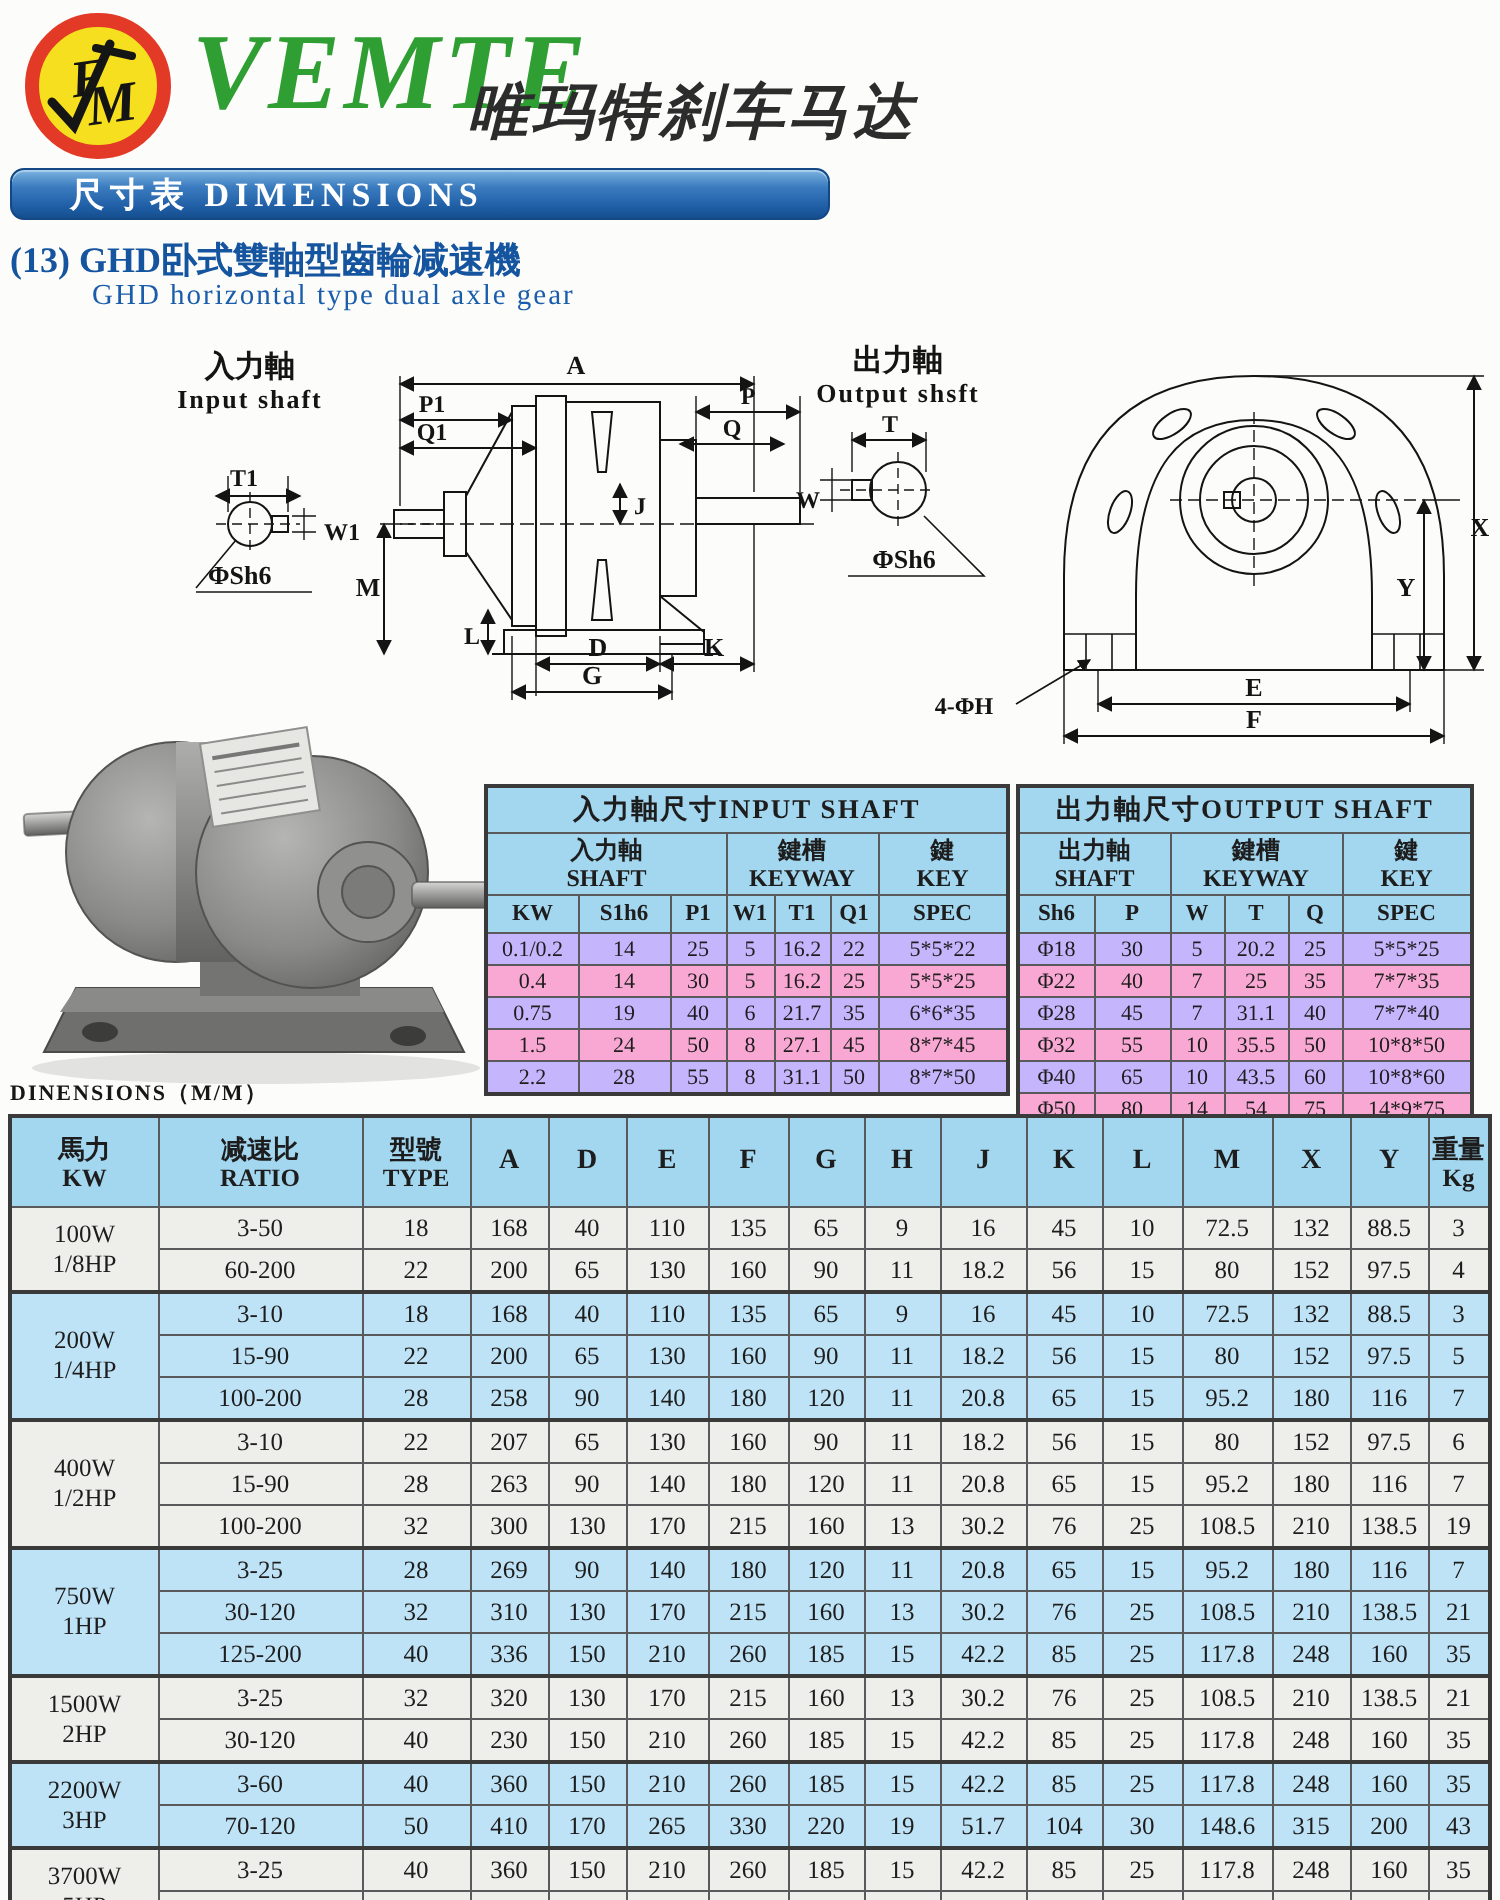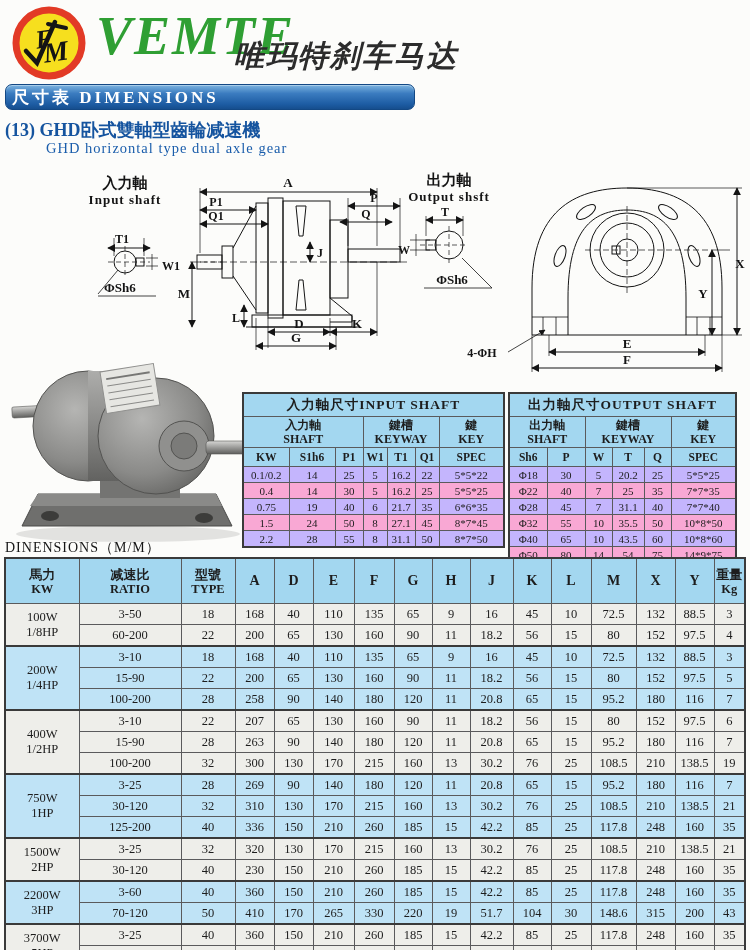--- a/index.html
+++ b/index.html
@@ -8,24 +8,24 @@
   
   .logo{position:absolute;left:8px;top:4px;width:82px;height:78px;}
   .brand{position:absolute;left:96px;top:6px;font-size:54px;font-weight:bold;font-style:italic;
          color:#2f9f33;letter-spacing:2px;line-height:60px;}
   .brand-cn{position:absolute;left:234px;top:36px;font-size:30px;font-weight:bold;font-style:italic;
             color:#2c2c2c;letter-spacing:2px;}
   .banner{position:absolute;left:5px;top:84px;width:410px;height:26px;border-radius:7px;
           background:linear-gradient(180deg,#7db4e0 0%,#3b7cc0 35%,#1d5ca3 80%,#164e8e 100%);
           border:1px solid #134884;box-shadow:inset 0 1px 0 #a8cdea;
           color:#ffffff;font-weight:bold;font-size:17px;letter-spacing:3px;
-          display:flex;align-items:center;padding-left:6px;box-sizing:border-box;}
+          display:flex;align-items:center;padding-left:29px;box-sizing:border-box;}
   .title{position:absolute;left:5px;top:118px;font-size:18px;font-weight:bold;color:#15549f;}
   .subtitle{position:absolute;left:46px;top:140px;font-size:14.5px;font-weight:normal;color:#1a5dab;letter-spacing:1px;}
-  .dim-label{position:absolute;left:5px;top:539px;font-size:14px;font-weight:normal;color:#161616;letter-spacing:1px;}
+  .dim-label{position:absolute;left:5px;top:539px;font-size:11px;font-weight:bold;color:#161616;letter-spacing:1px;}
   
   table.tbl{border-collapse:collapse;table-layout:fixed;position:absolute;border:2px solid #3a3a3a;padding-left:20px;}
   table.tbl td,table.tbl th{border:1px solid #5a5a5c;text-align:center;vertical-align:middle;
         color:#1d1d1d;padding:0;overflow:hidden;white-space:nowrap;}
   .hd{background:#a3d7f0;font-weight:bold;}
   .r-title td{height:22px;font-size:13.5px;letter-spacing:1px;}
   .r-group td{height:30px;font-size:12px;line-height:14px;}
   .r-cols td{height:18px;font-size:11.5px;}
   .r-data td{height:15px;font-size:11px;}
   .row-blue td{background:#c4b5fd;}

